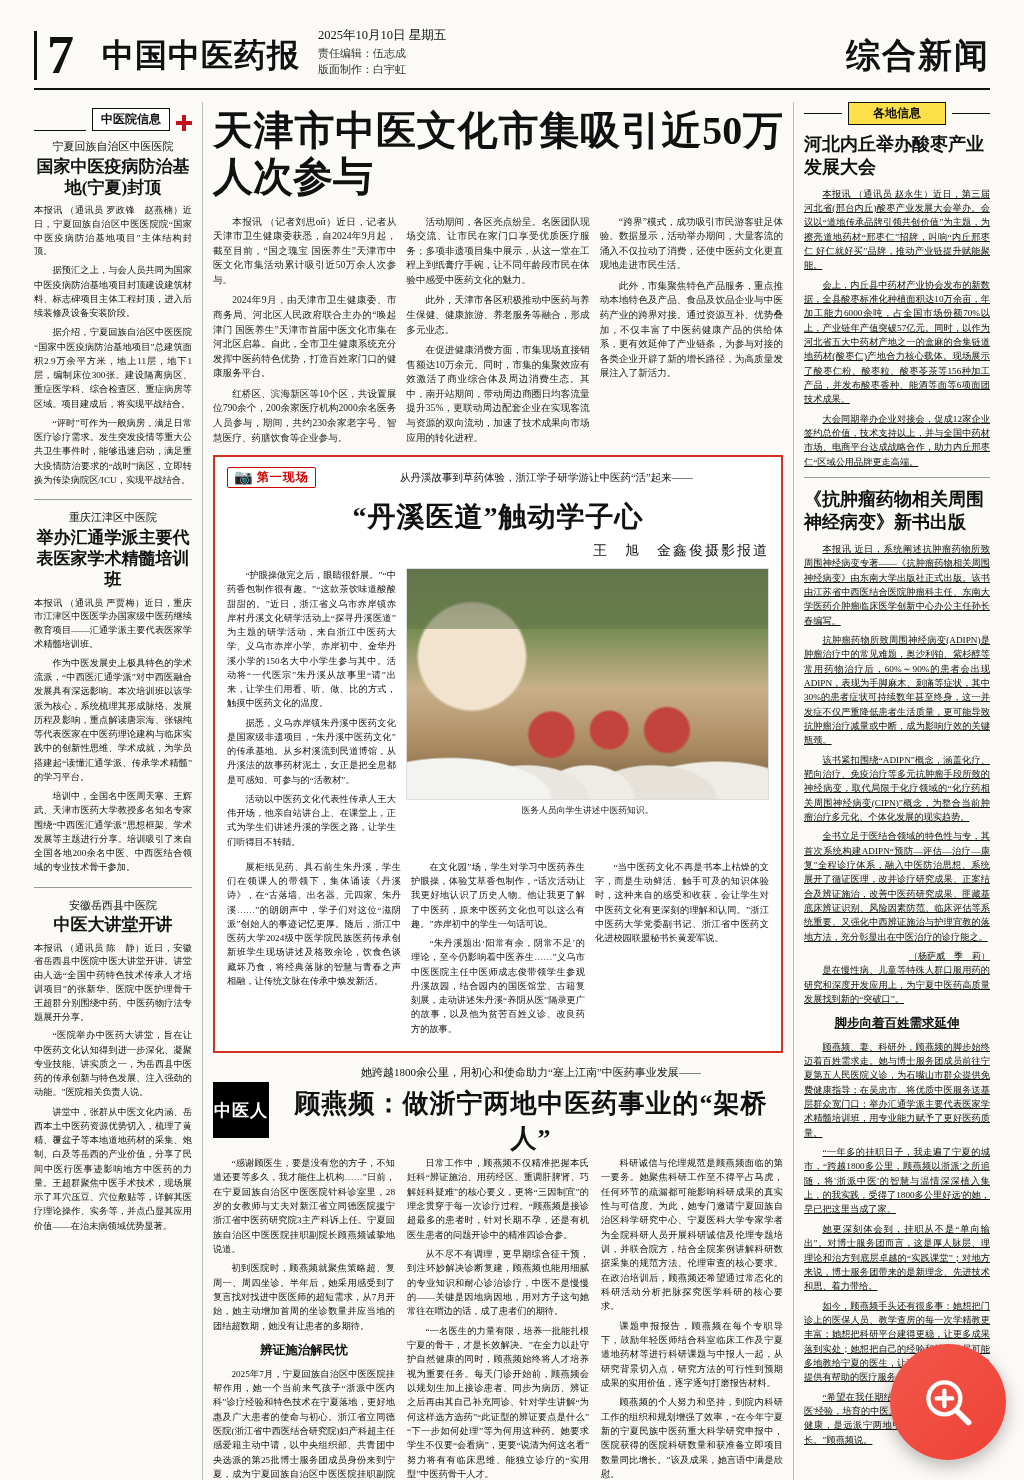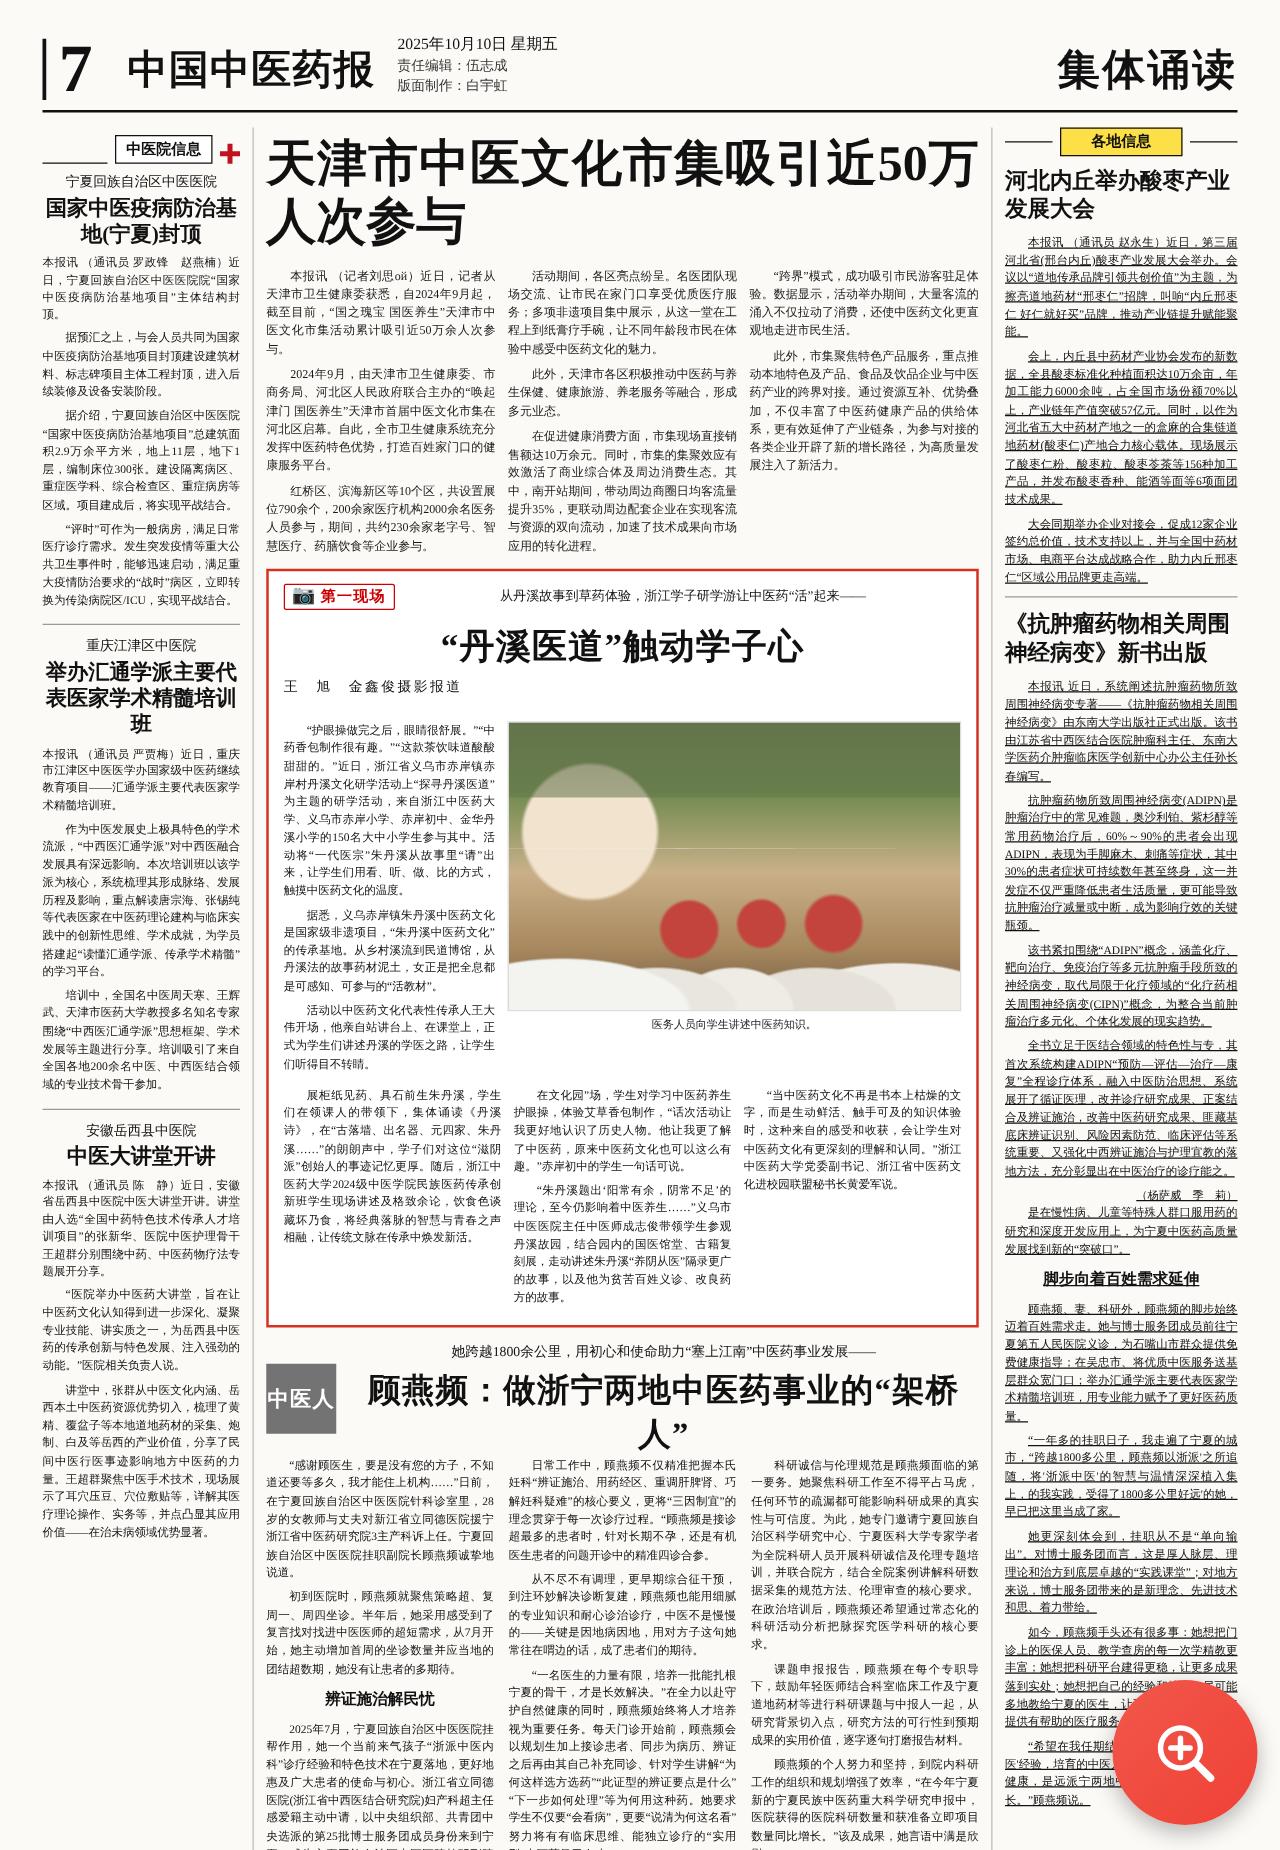--- a/index.html
+++ b/index.html
@@ -112,21 +112,21 @@
     border:1px solid #c00;padding:1px 6px;border-radius:2px;
   }
   .cam-icon{font-size:15px;line-height:1;color:#c00;}
   .cam-text{font-size:12px;font-weight:bold;color:#c00;letter-spacing:1px;}
   .feature-kicker{
     font-size:10.5px;line-height:1.5;flex:1;text-align:center;color:#111;
   }
   .feature-title{
     font-size:28px;font-weight:bold;text-align:center;margin:10px 0 6px 0;letter-spacing:1px;
   }
-  .feature-byline{font-size:11px;text-align:left;margin-bottom:20px;letter-spacing:2px;}
+  .feature-byline{font-size:14px;text-align:right;margin-bottom:8px;letter-spacing:2px;}
   .feature-body{display:flex;gap:10px;}
   .fb-col{flex:1;font-size:9.2px;line-height:1.55;text-align:justify;}
   .fb-col p{margin:0 0 5px 0;text-indent:2em;}
   .photo-wrap{flex:2.15;}
   .photo{
     width:100%;height:232px;border:1px solid #ddd;box-sizing:border-box;
     background:
       radial-gradient(circle at 18% 38%, #f2e3cf 0 16%, rgba(0,0,0,0) 17%),
       radial-gradient(circle at 40% 72%, #c2443c 0 8%, rgba(0,0,0,0) 9%),
       radial-gradient(circle at 56% 70%, #c2443c 0 7%, rgba(0,0,0,0) 8%),
@@ -147,21 +147,21 @@
       radial-gradient(ellipse at 50% 100%, #efece5 0 18%, rgba(0,0,0,0) 19%),
       radial-gradient(ellipse at 68% 100%, #e6e2da 0 18%, rgba(0,0,0,0) 19%),
       radial-gradient(ellipse at 86% 100%, #efece5 0 20%, rgba(0,0,0,0) 21%);
   }
   .photo-cap{font-size:8.8px;text-align:center;margin-top:5px;color:#222;}
   .feature-body2{display:flex;gap:10px;margin-top:6px;}
 
   
   .zyr-head{display:flex;align-items:center;gap:10px;margin:12px 0 0 0;}
   .zyr-seal{
-    width:56px;height:56px;flex:0 0 56px;background:#737373;color:#fff;
+    width:56px;height:56px;flex:0 0 56px;background:#000000;color:#fff;
     display:flex;align-items:center;justify-content:center;flex-direction:column;
     font-size:17px;font-weight:bold;line-height:1.05;letter-spacing:1px;
   }
   .zyr-texts{flex:1;text-align:center;}
   .zyr-kicker{font-size:11px;margin-bottom:6px;}
   .zyr-title{font-size:26px;font-weight:bold;letter-spacing:1px;}
   .zyr-byline{font-size:10px;text-align:center;letter-spacing:2px;margin:8px 0 8px 0;}
   .zyr-body{display:flex;gap:12px;}
   .zyr-body .c{flex:1;font-size:9.2px;line-height:1.56;text-align:justify;}
   .zyr-body p{margin:0 0 5px 0;text-indent:2em;}
@@ -191,21 +191,21 @@
 <div class="page">
 
   <div class="masthead">
     <div class="folio">7</div>
     <div class="paper-name">中国中医药报</div>
     <div class="issue-meta">
       <div class="d1">2025年10月10日  星期五</div>
       <div>责任编辑：伍志成</div>
       <div>版面制作：白宇虹</div>
     </div>
-    <div class="section-name">集体诵读</div>
+    <div class="section-name">综合新闻</div>
   </div>
 
   <div class="body-grid">
 
     <div class="col-left">
 
       <div class="tag-row">
         <div class="tag-line"></div>
         <div class="tag-box">中医院信息</div>
         <div class="cross"></div>

